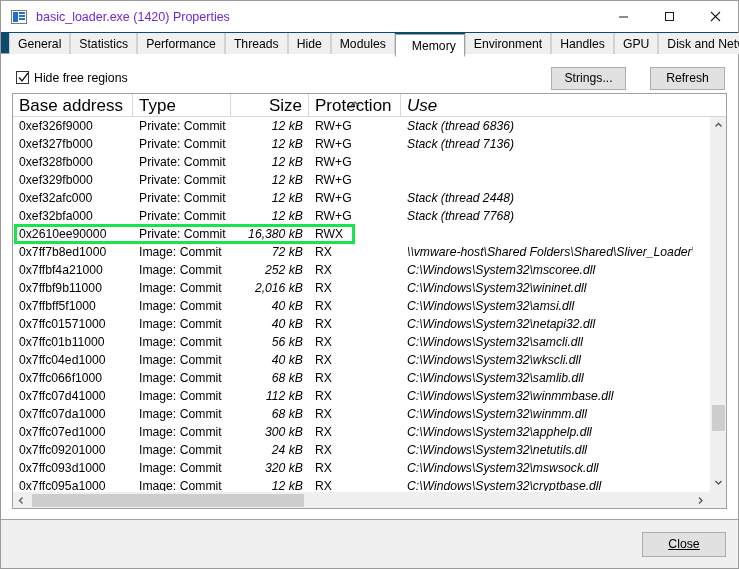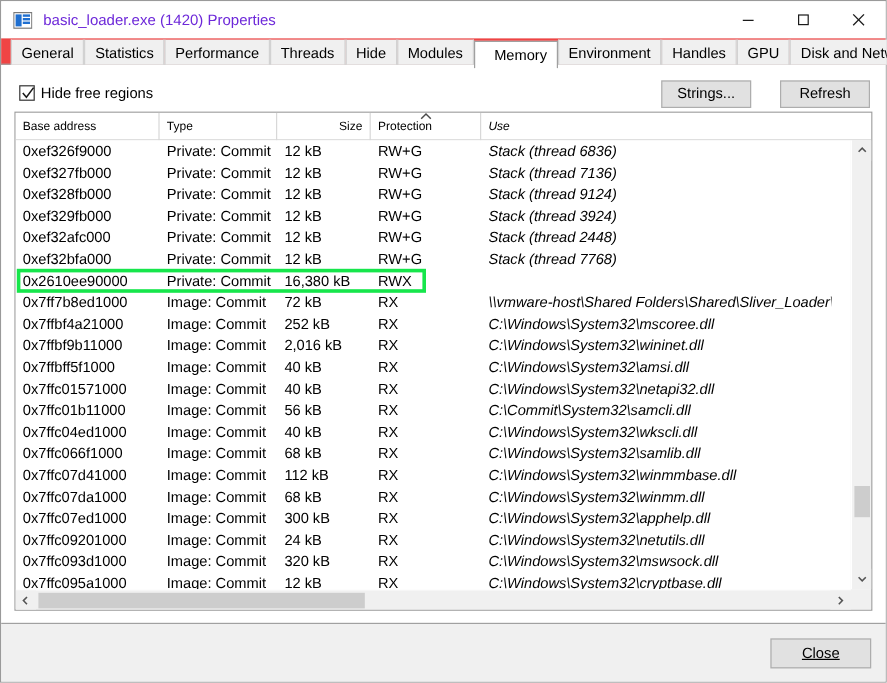--- a/index.html
+++ b/index.html
@@ -51,21 +51,21 @@
     display: flex; align-items: center; justify-content: center;
     background: transparent;
   }
   .win-btn svg { display: block; }
 
   
   #tabstrip {
     flex: 0 0 auto;
     height: 22px;
     position: relative;
-    background: #ef4444;
+    background: #0c4a6e;
     display: flex;
     align-items: flex-end;
     padding-left: 8px;
     border-bottom: 1px solid #a0a0a0;
   }
   .tab {
     height: 21px;
     padding: 0 8px;
     font-size: 12.2px;
     color: #000;
@@ -148,21 +148,21 @@
     margin-bottom: 10px;
   }
   #header-row {
     height: 23px;
     display: flex;
     background: #ffffff;
     border-bottom: 1px solid #d8d8d8;
     position: relative;
   }
   .hcell {
-    font-size: 10px;
+    font-size: 17px;
     color: #000;
     display: flex;
     align-items: center;
     padding: 0 6px;
     border-right: 1px solid #d8d8d8;
     position: relative;
     height: 23px;
     white-space: nowrap;
     overflow: hidden;
   }
@@ -195,21 +195,21 @@
   }
   .cell {
     font-size: 12.2px;
     color: #000;
     padding: 0 6px;
     height: 18px;
     line-height: 18px;
     white-space: nowrap;
     overflow: hidden;
   }
-  .cell.num { text-align: left; }
+  .cell.num { text-align: right; font-style: italic; }
   .cell.use { overflow: hidden; text-overflow: clip; }
 
   
   #highlight-box {
     position: absolute;
     left: 1px;
     width: 341px;
     height: 20px;
     border: 3px solid #16e64b;
     pointer-events: none;
@@ -386,28 +386,26 @@
             <div class="cell col-type">Private: Commit</div>
             <div class="cell col-size num">12 kB</div>
             <div class="cell col-prot">RW+G</div>
             <div class="cell col-use use">Stack (thread 7136)</div>
           </div>
           <div class="row">
             <div class="cell col-base">0xef328fb000</div>
             <div class="cell col-type">Private: Commit</div>
             <div class="cell col-size num">12 kB</div>
             <div class="cell col-prot">RW+G</div>
-            <div class="cell col-use use">Stack (thread 9124)</div>
           </div>
           <div class="row">
             <div class="cell col-base">0xef329fb000</div>
             <div class="cell col-type">Private: Commit</div>
             <div class="cell col-size num">12 kB</div>
             <div class="cell col-prot">RW+G</div>
-            <div class="cell col-use use">Stack (thread 3924)</div>
           </div>
           <div class="row">
             <div class="cell col-base">0xef32afc000</div>
             <div class="cell col-type">Private: Commit</div>
             <div class="cell col-size num">12 kB</div>
             <div class="cell col-prot">RW+G</div>
             <div class="cell col-use use">Stack (thread 2448)</div>
           </div>
           <div class="row">
             <div class="cell col-base">0xef32bfa000</div>
@@ -456,21 +454,21 @@
             <div class="cell col-type">Image: Commit</div>
             <div class="cell col-size num">40 kB</div>
             <div class="cell col-prot">RX</div>
             <div class="cell col-use use">C:\Windows\System32\netapi32.dll</div>
           </div>
           <div class="row">
             <div class="cell col-base">0x7ffc01b11000</div>
             <div class="cell col-type">Image: Commit</div>
             <div class="cell col-size num">56 kB</div>
             <div class="cell col-prot">RX</div>
-            <div class="cell col-use use">C:\Commit\System32\samcli.dll</div>
+            <div class="cell col-use use">C:\Windows\System32\samcli.dll</div>
           </div>
           <div class="row">
             <div class="cell col-base">0x7ffc04ed1000</div>
             <div class="cell col-type">Image: Commit</div>
             <div class="cell col-size num">40 kB</div>
             <div class="cell col-prot">RX</div>
             <div class="cell col-use use">C:\Windows\System32\wkscli.dll</div>
           </div>
           <div class="row">
             <div class="cell col-base">0x7ffc066f1000</div>

